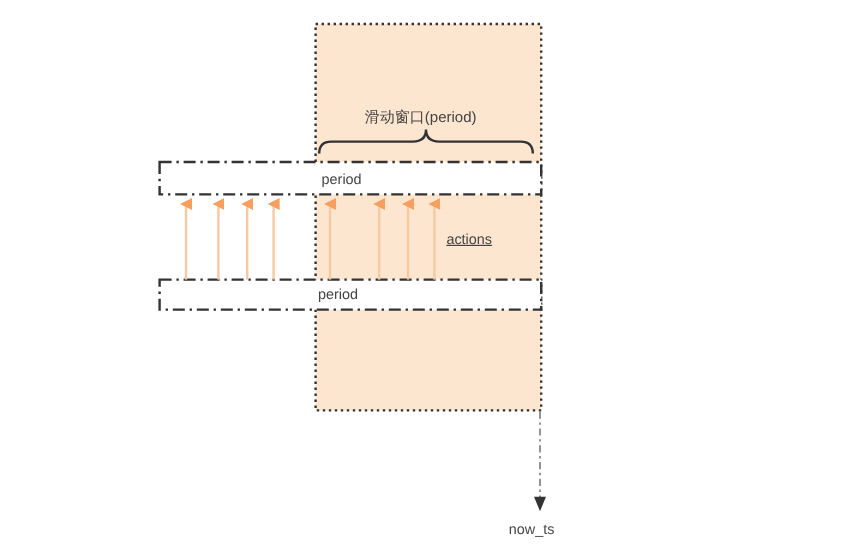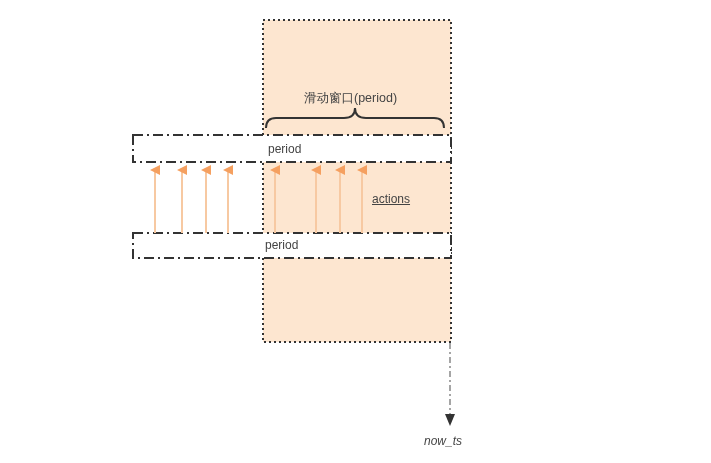--- a/index.html
+++ b/index.html
@@ -38,13 +38,13 @@
   </g>
 
   <line x1="450" y1="343" x2="450" y2="415" stroke="#888" stroke-width="1.5" stroke-dasharray="6,3,2,3"></line>
   <path d="M445,414 L455,414 L450,426 Z" fill="#333"></path>
 </svg>
 
 <div class="lbl" style="left:304px;top:90px;font-size:12.5px;">滑动窗口(period)</div>
 <div class="lbl" style="left:268px;top:142px;">period</div>
 <div class="lbl" style="left:372px;top:192px;text-decoration:underline;">actions</div>
 <div class="lbl" style="left:265px;top:238px;">period</div>
-<div class="lbl" style="left:424px;top:434px;font-style:italic;">now_ts</div>
+<div class="lbl" style="left:424px;top:434px;">now_ts</div>
 
 </body></html>

